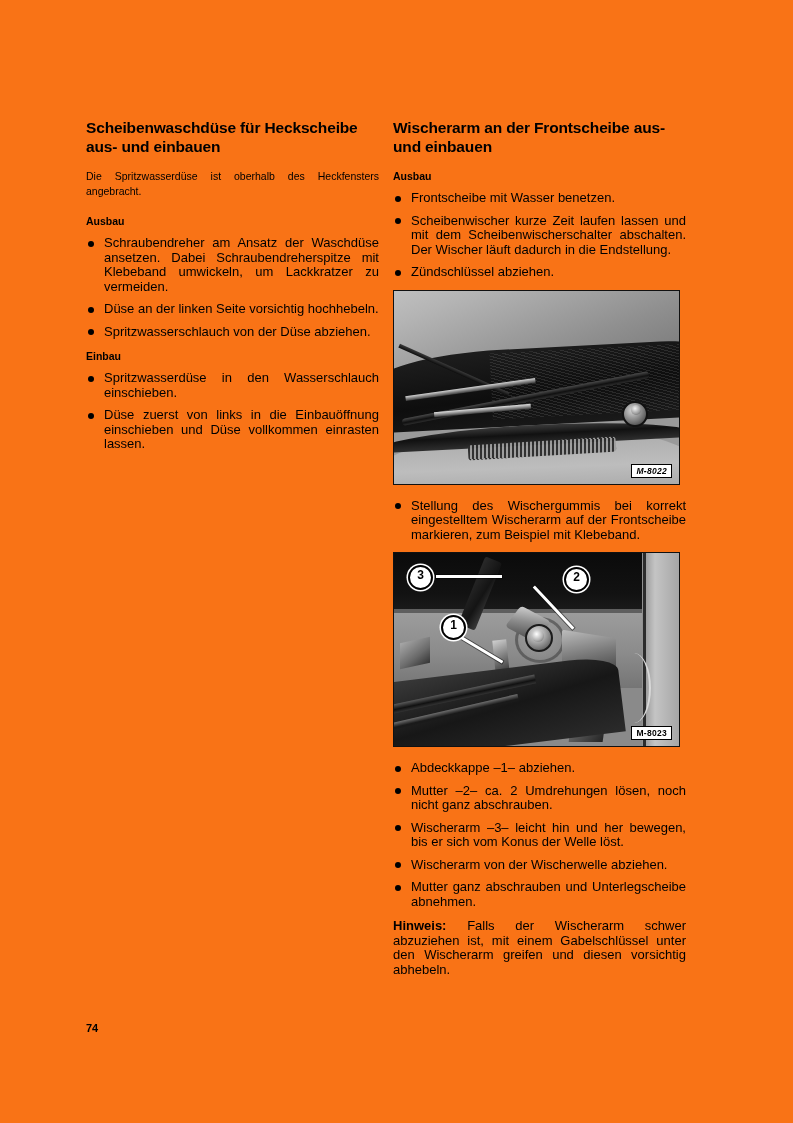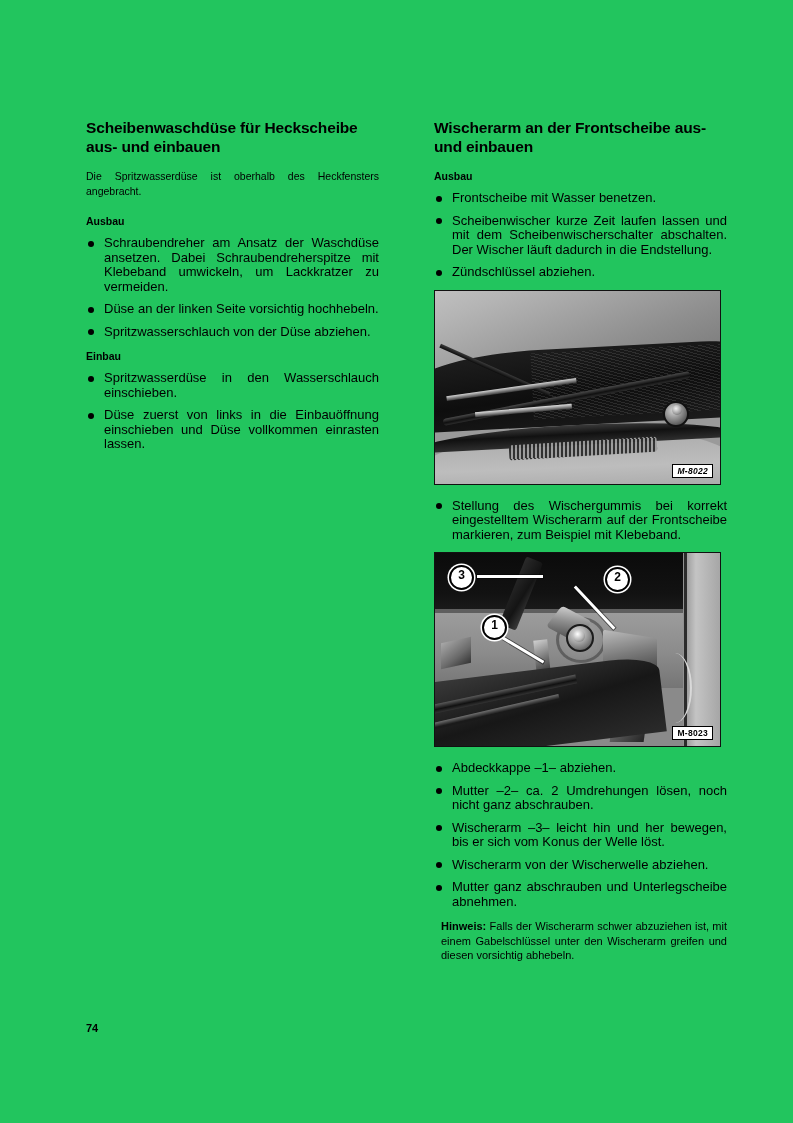--- a/index.html
+++ b/index.html
@@ -11,29 +11,29 @@
     width: 793px;
     height: 1123px;
     position: relative;
     font-family: "Liberation Sans", sans-serif;
     color: #000000;
     overflow: hidden;
   }
   .page {
     position: absolute;
     inset: 0;
-    background: #22c55e;
+    background: #f97316;
   }
   .col {
     position: absolute;
     top: 118px;
     width: 293px;
   }
   .col-left  { left: 86px; }
-  .col-right { left: 434px; }
+  .col-right { left: 393px; }
 
   h1.section-title {
     font-size: 15.5px;
     font-weight: bold;
     line-height: 19px;
     margin: 0 0 13px 0;
     letter-spacing: -0.15px;
   }
   h2.sub-title {
     font-size: 10.5px;
@@ -64,23 +64,23 @@
     content: "";
     position: absolute;
     left: 2px;
     top: 4.5px;
     width: 6px;
     height: 6px;
     border-radius: 50%;
     background: #000000;
   }
   p.note {
-    font-size: 11px;
+    font-size: 13px;
     line-height: 14.5px;
-    margin: 10px 0 0 7px;
+    margin: 10px 0 0 0;
     text-align: justify;
   }
   p.note b { font-weight: bold; }
 
   .figure {
     position: relative;
     border: 1.5px solid #111;
     overflow: hidden;
     background: #8d8d8d;
     margin: 4px 0 14px 0;

